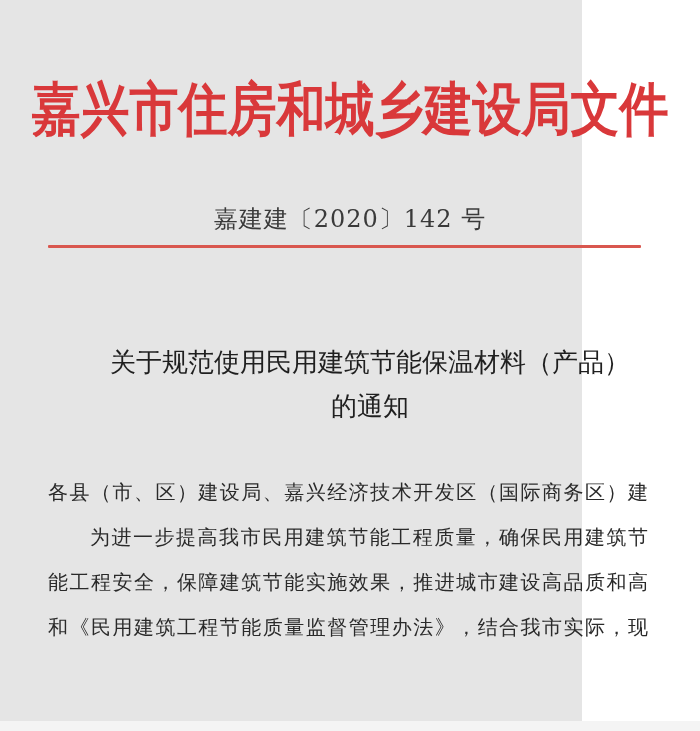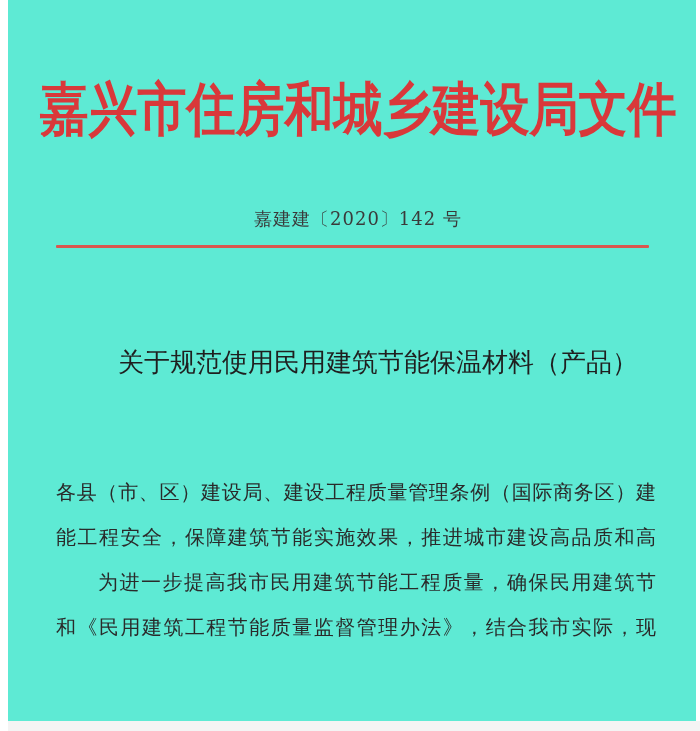--- a/index.html
+++ b/index.html
@@ -10,23 +10,23 @@
     body {
       width: 700px;
       height: 731px;
       position: relative;
       overflow: hidden;
       font-family: "DejaVu Serif", "Liberation Serif", serif;
       color: #2b2b2b;
     }
     .page {
       position: absolute;
-      left: 8px; top: 0;
-      width: 688px; height: 731px;
-      background: #5eead4;
+      left: 0; top: 0;
+      width: 582px; height: 731px;
+      background: #e5e5e5;
     }
     .doc-header {
       position: absolute;
       left: 0; top: 68px;
       width: 700px;
       text-align: center;
       font-family: "DejaVu Serif", "Liberation Serif", serif;
       font-size: 49px;
       font-weight: bold;
       color: #d9383a;
@@ -34,21 +34,21 @@
       line-height: 70px;
       white-space: nowrap;
       transform: scaleY(1.18);
       transform-origin: top center;
     }
     .doc-number {
       position: absolute;
       left: 0; top: 207px;
       width: 700px;
       text-align: center;
-      font-size: 18px;
+      font-size: 24px;
       color: #3a3a3a;
       letter-spacing: 1px;
       line-height: 24px;
     }
     .red-rule {
       position: absolute;
       left: 48px; top: 245px;
       width: 593px;
       height: 3px;
       background: #d9574f;
@@ -92,23 +92,24 @@
 <div class="page">
 
   <div class="doc-header">嘉兴市住房和城乡建设局文件</div>
 
   <div class="doc-number">嘉建建〔2020〕142 号</div>
 
   <div class="red-rule"></div>
 
   <div class="doc-title">
     <span class="line">关于规范使用民用建筑节能保温材料（产品）</span>
+    <span class="line">的通知</span>
   </div>
 
   <div class="doc-body">
-    <span class="line">各县（市、区）建设局、建设工程质量管理条例（国际商务区）建</span>
+    <span class="line">各县（市、区）建设局、嘉兴经济技术开发区（国际商务区）建</span>
+    <span class="line indent">为进一步提高我市民用建筑节能工程质量，确保民用建筑节</span>
     <span class="line">能工程安全，保障建筑节能实施效果，推进城市建设高品质和高</span>
-    <span class="line indent">为进一步提高我市民用建筑节能工程质量，确保民用建筑节</span>
     <span class="line">和《民用建筑工程节能质量监督管理办法》，结合我市实际，现</span>
   </div>
 
   <div class="bottom-fade"></div>
 </div>
 
 </body></html>

